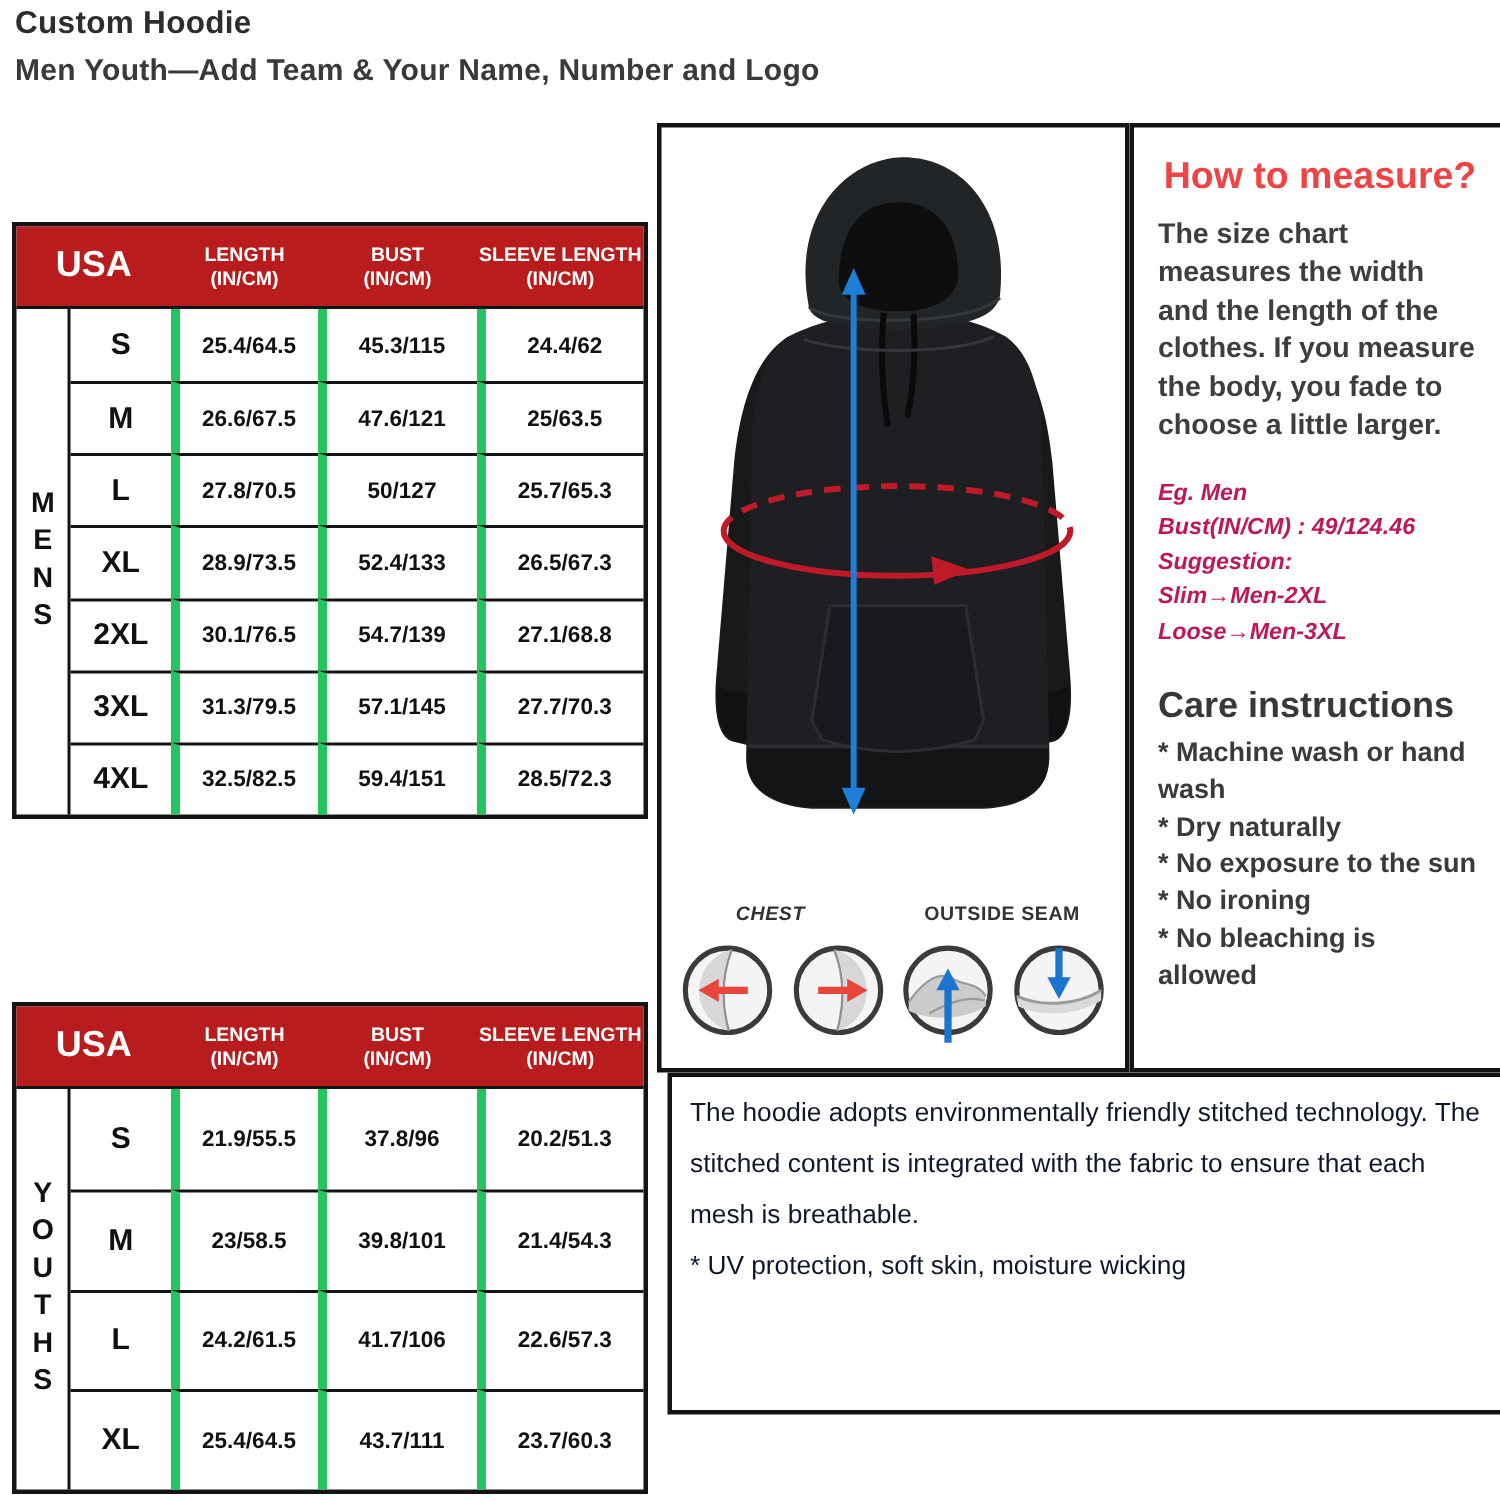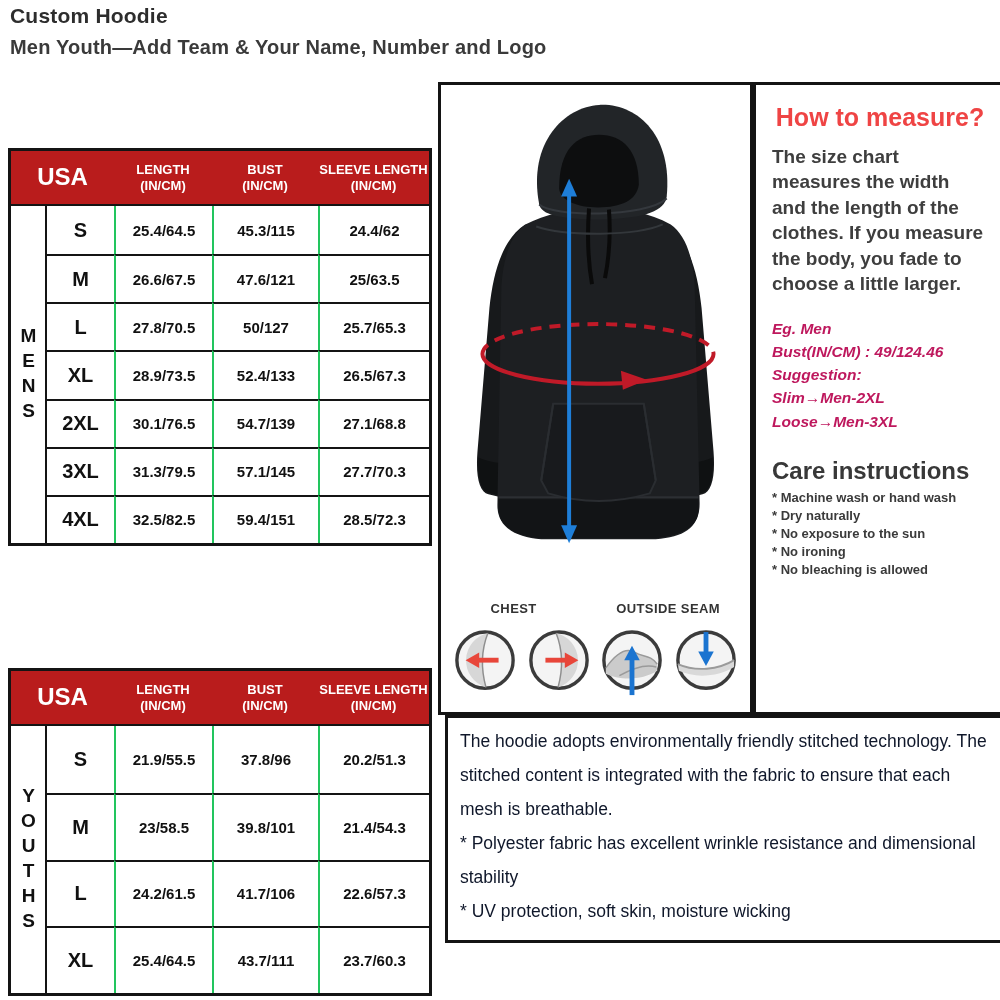--- a/index.html
+++ b/index.html
@@ -35,50 +35,50 @@
   .tbody{flex:1;display:flex;}
   .vlabel{
     width:34px;flex:0 0 34px;border-right:2px solid #141414;
     display:flex;align-items:center;justify-content:center;
     writing-mode:vertical-lr;text-orientation:upright;
     font-weight:bold;font-size:19px;letter-spacing:4px;color:#111;
   }
   .rows{flex:1;display:grid;grid-template-columns:67px 98px 106px 1fr;grid-auto-rows:1fr;}
   .cell{
     display:flex;align-items:center;justify-content:center;box-sizing:border-box;
-    border-left:2px solid #22c55e;border-top:2px solid #141414;
+    border-left:6px solid #22c55e;border-top:2px solid #141414;
     font-weight:bold;font-size:15px;color:#111;
   }
   .rows .cell:nth-child(4n+1){border-left:none;}
   .rows .cell:nth-child(-n+4){border-top:none;}
   .size-cell{font-size:20px;}
 
   
   .panel{position:absolute;border:3px solid #141414;background:#fff;box-sizing:border-box;}
   .hoodie-panel{left:438px;top:82px;width:315px;height:633px;}
   .measure-panel{left:753px;top:82px;width:252px;height:633px;padding:10px 14px 0 16px;}
   .fabric-panel{left:445px;top:715px;width:560px;height:228px;padding:6px 12px;}
 
   
   .hoodie-svg{position:absolute;left:0;top:2px;width:309px;height:498px;}
   .diagram-labels{position:absolute;left:0;top:516px;width:100%;display:flex;}
   .diagram-labels span{font-weight:bold;font-size:13px;color:#333;letter-spacing:.4px;}
-  .lbl-chest{width:47%;text-align:center;}
+  .lbl-chest{width:47%;text-align:center;font-style:italic;}
   .lbl-seam{width:53%;text-align:center;}
   .icon-row{position:absolute;left:0;top:540px;width:100%;display:flex;justify-content:space-between;
             padding:0 12px;box-sizing:border-box;}
   .icon-group{display:flex;gap:10px;}
   .m-icon{width:64px;height:82px;}
 
   
   .measure-heading{font-size:25px;font-weight:bold;color:#ef4444;text-align:center;margin:8px 0 12px 0;}
   .measure-intro{font-size:19px;font-weight:600;color:#3e3e3e;line-height:1.34;}
   .example-block{margin-top:20px;font-size:15.5px;font-weight:bold;color:#be185d;line-height:1.5;font-style:italic;}
   .care-heading{margin-top:24px;font-size:24px;font-weight:600;color:#383838;}
-  .care-list{margin-top:4px;font-size:13px;font-weight:600;color:#3a3a3a;line-height:1.38;}
+  .care-list{margin-top:4px;font-size:18px;font-weight:600;color:#3a3a3a;line-height:1.38;}
 
   
   .fabric-panel div{font-size:17.5px;font-weight:400;color:#0f172a;line-height:34px;}
 </style>
 </head>
 <body>
 
 <div class="title-block">
   <div class="page-title">Custom Hoodie</div>
   <div class="page-subtitle">Men  Youth—Add Team &amp; Your Name, Number and Logo</div>
@@ -273,15 +273,14 @@
     <div>* Machine wash or hand wash</div>
     <div>* Dry naturally</div>
     <div>* No exposure to the sun</div>
     <div>* No ironing</div>
     <div>* No bleaching is allowed</div>
   </div>
 </div>
 
 <div class="panel fabric-panel">
   <div>The hoodie adopts environmentally friendly stitched technology. The stitched content is integrated with the fabric to ensure that each mesh is breathable.</div>
-  <div>* Polyester fabric has excellent wrinkle resistance and dimensional stability</div>
   <div>* UV protection, soft skin, moisture wicking</div>
 </div>
 
 </body></html>

